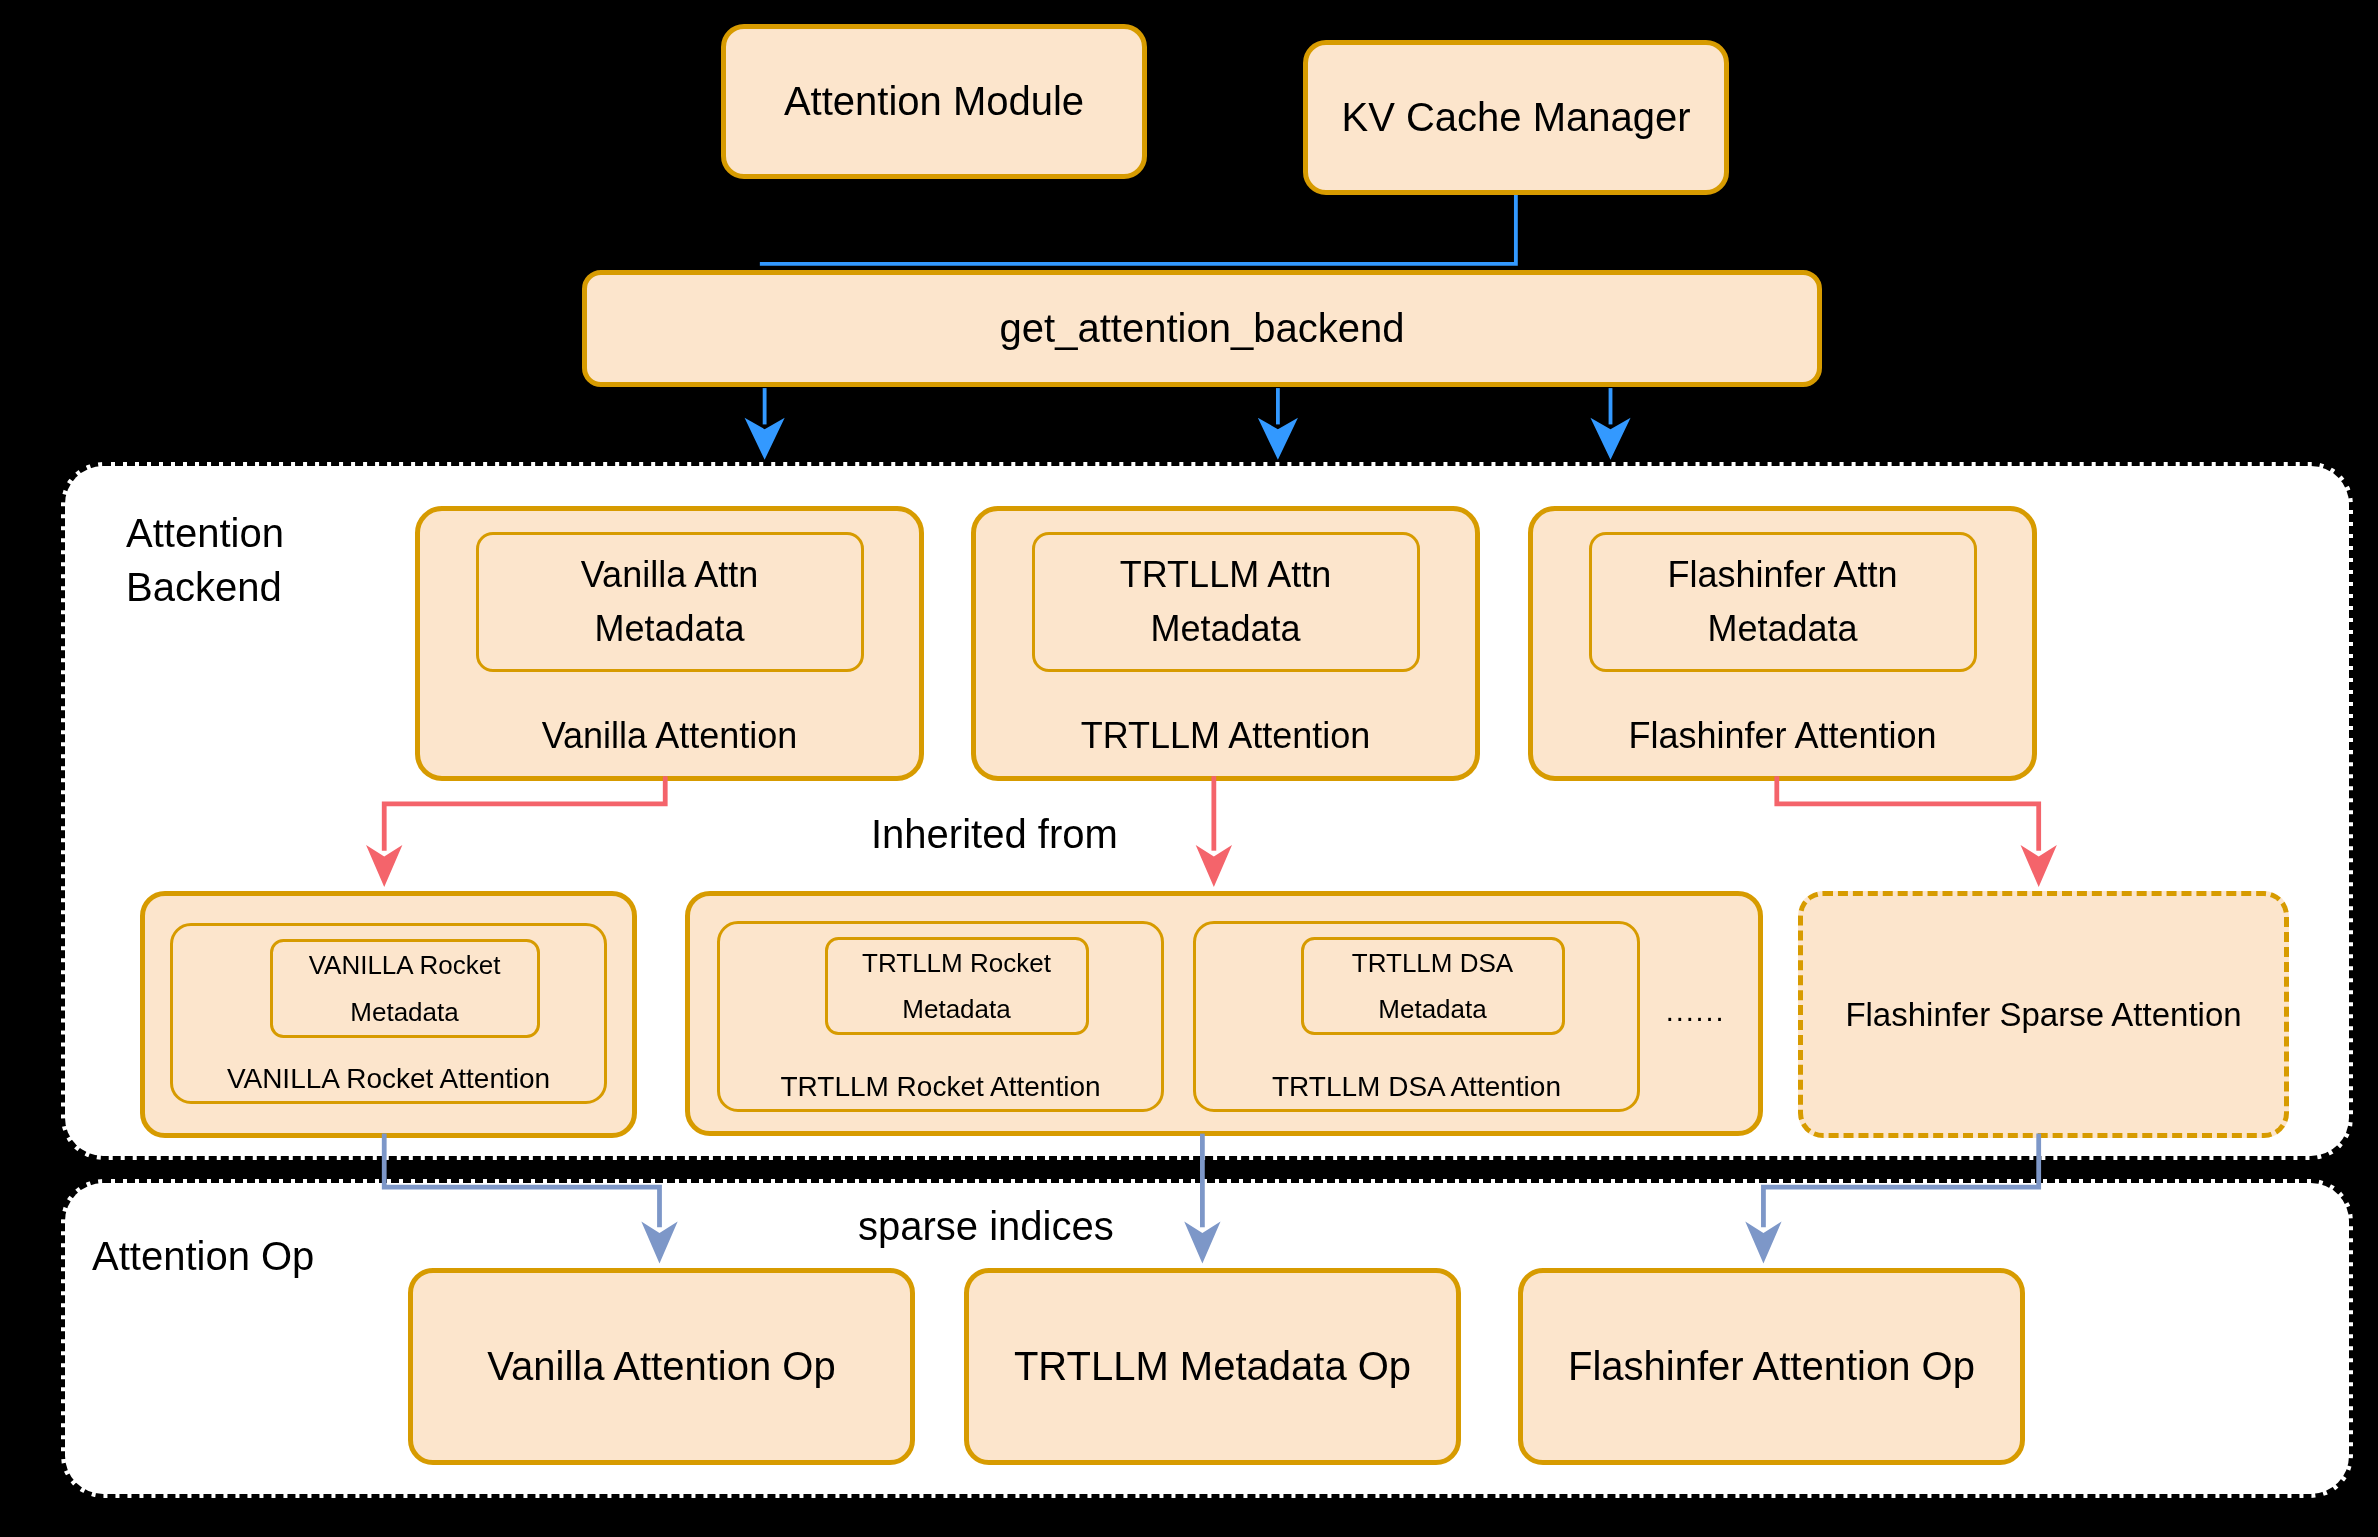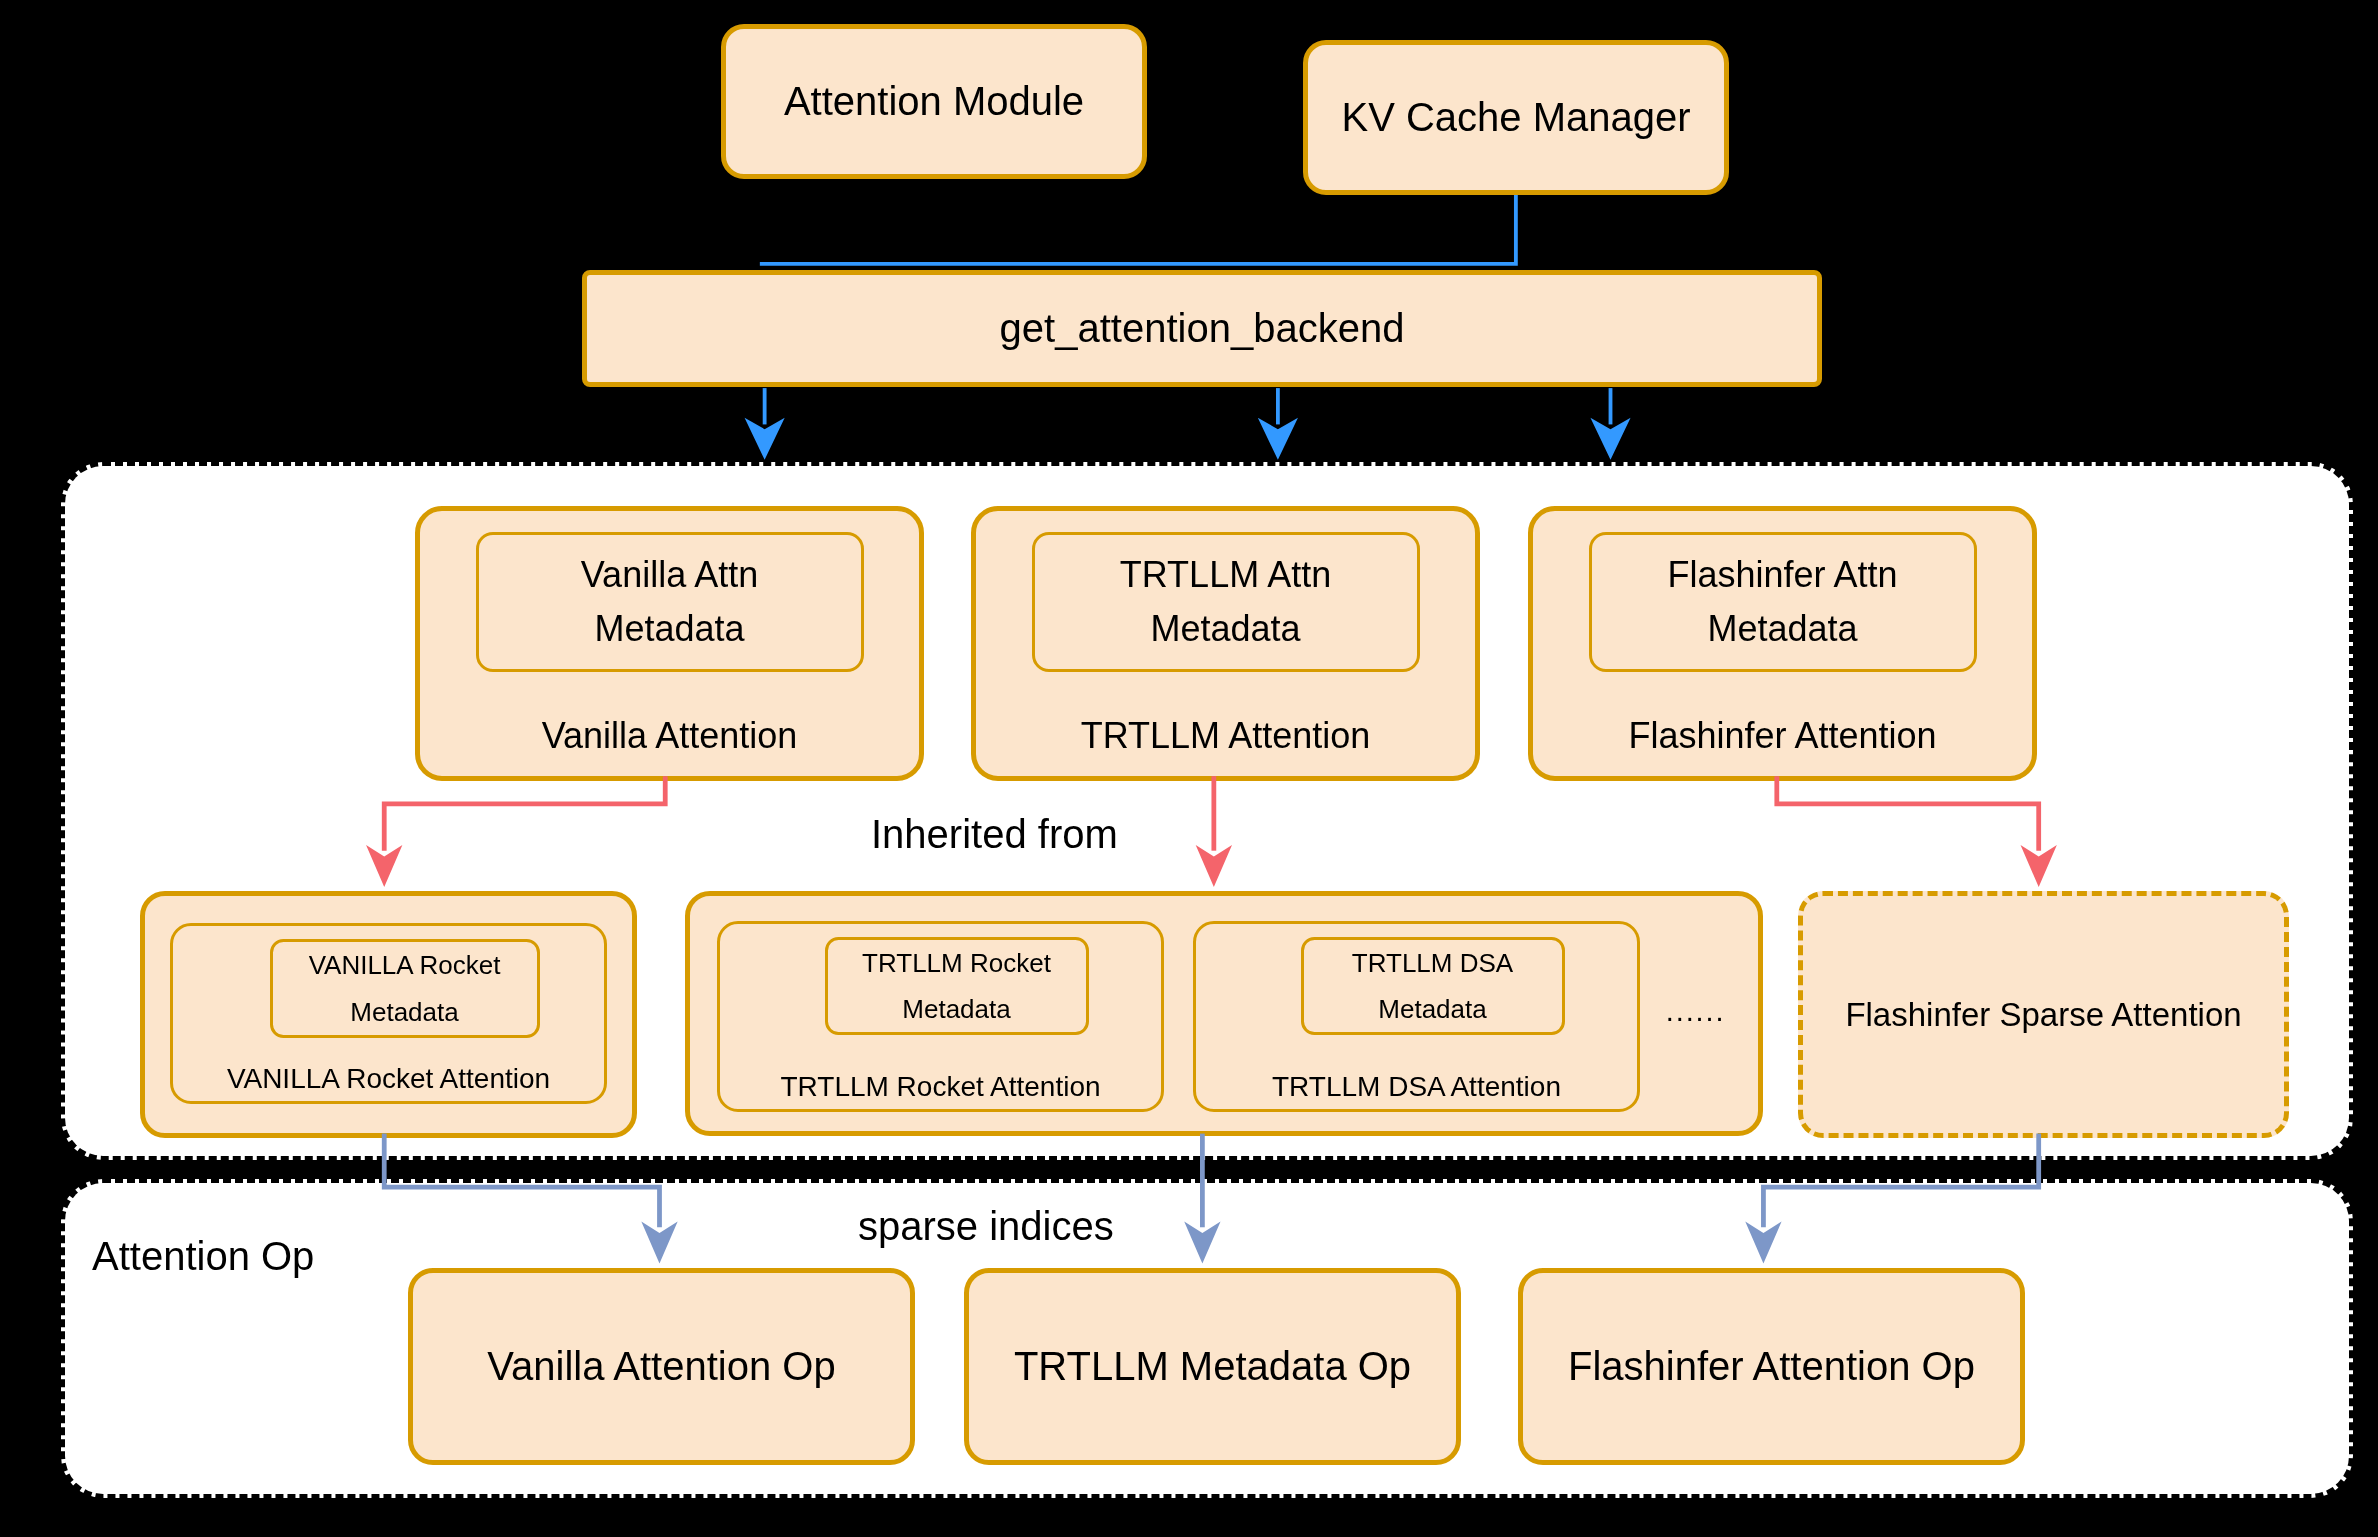--- a/index.html
+++ b/index.html
@@ -13,21 +13,21 @@
 
   
   .node{position:absolute; background:var(--peach); border:5.7px solid var(--gold);
         border-radius:23px; display:flex; align-items:center; justify-content:center;
         text-align:center;}
   .node.big{font-size:40px;}
 
   
   .attn-module{left:721px; top:24px; width:426px; height:155px;}
   .kv-cache{left:1303px; top:40px; width:426px; height:155px;}
-  .gab{left:582px; top:270px; width:1240px; height:117px; border-radius:8px;}
+  .gab{left:582px; top:270px; width:1240px; height:117px; border-radius:19px;}
 
   
   .section{position:absolute; background:var(--paper); border:4.8px dashed var(--ink); border-radius:42px;}
   .backend-section{left:61px; top:462px; width:2292px; height:698px;}
   .op-section{left:61px; top:1179px; width:2292px; height:319px;}
   .section-label{position:absolute; font-size:40px; line-height:1.35; color:var(--ink);}
 
   
   .backend-box{position:absolute; top:40px; width:509px; height:275px;
                background:var(--peach); border:5.7px solid var(--gold); border-radius:27px;}
@@ -92,20 +92,24 @@
     <span>Attention Module</span>
   </div>
   <div class="node big kv-cache">
     <span>KV Cache Manager</span>
   </div>
   <div class="node big gab">
     <span>get_attention_backend</span>
   </div>
 
   <div class="section backend-section">
+    <div class="section-label backend-title">
+      <div>Attention</div>
+      <div>Backend</div>
+    </div>
 
     <div class="backend-box" style="left:350px;">
       <div class="meta">
         <div>Vanilla Attn</div>
         <div>Metadata</div>
       </div>
       <div class="cls-label">Vanilla Attention</div>
     </div>
 
     <div class="backend-box" style="left:906px;">

